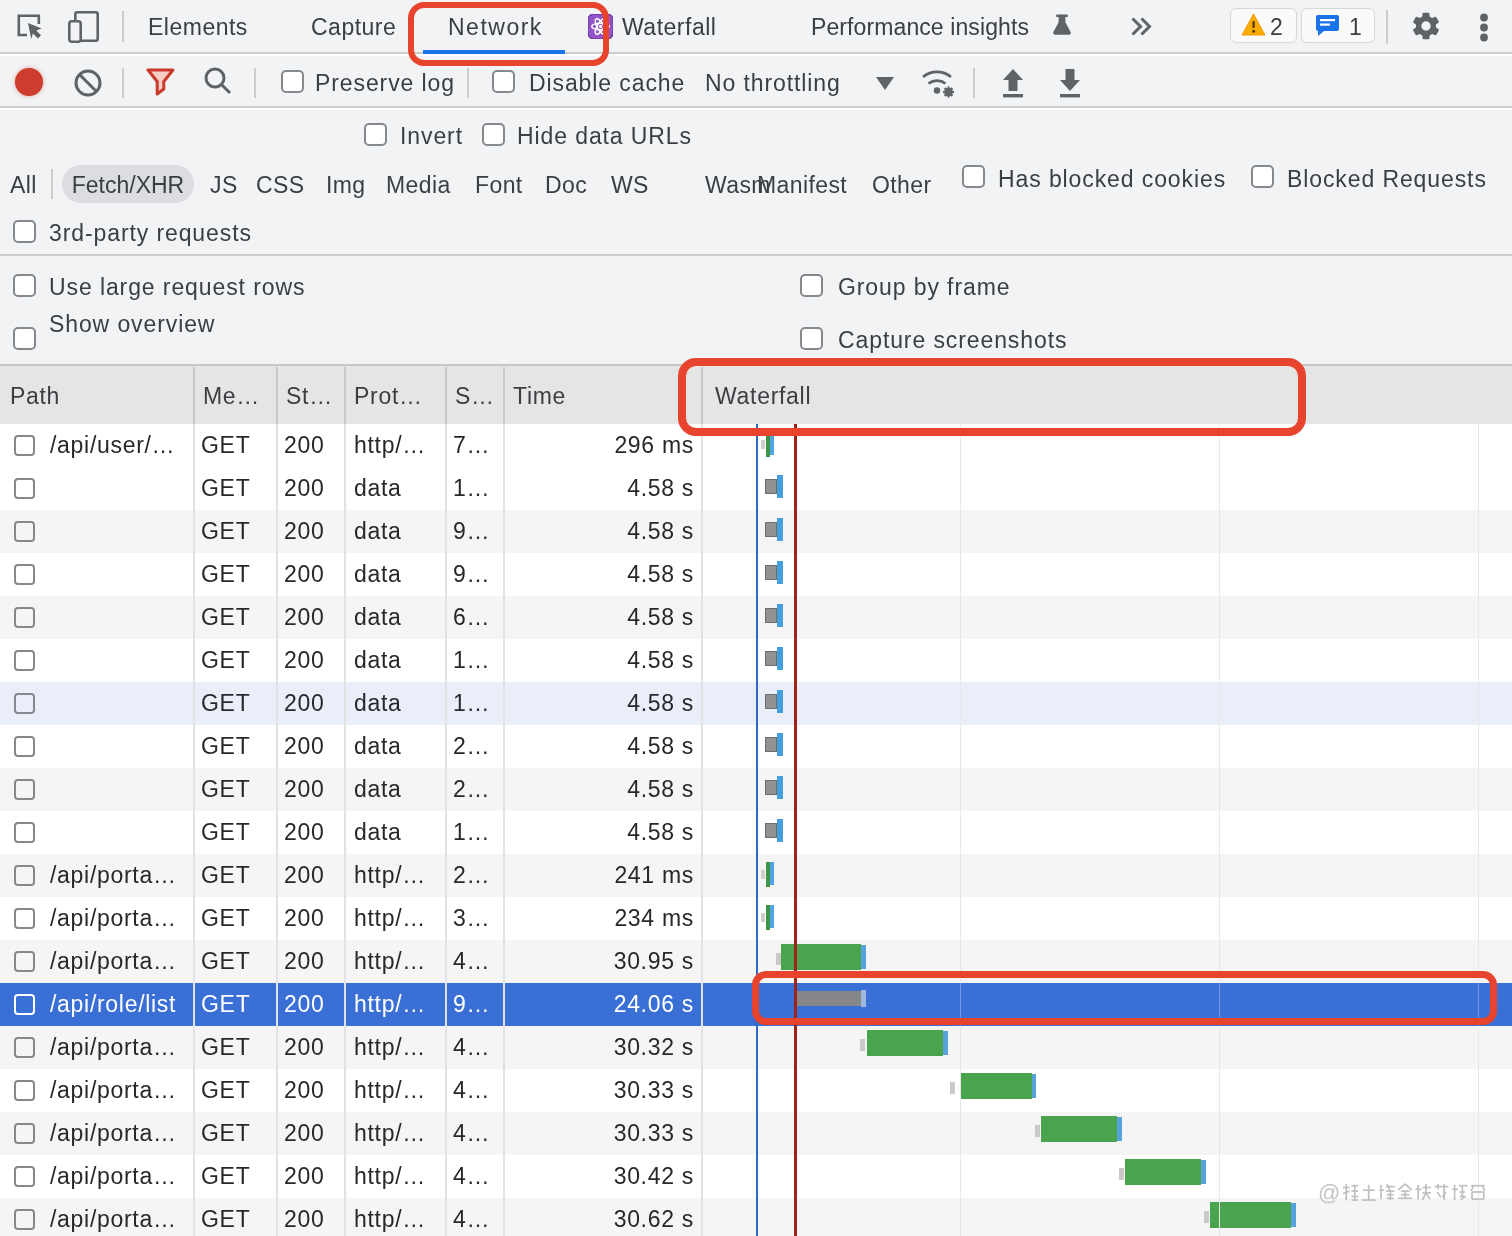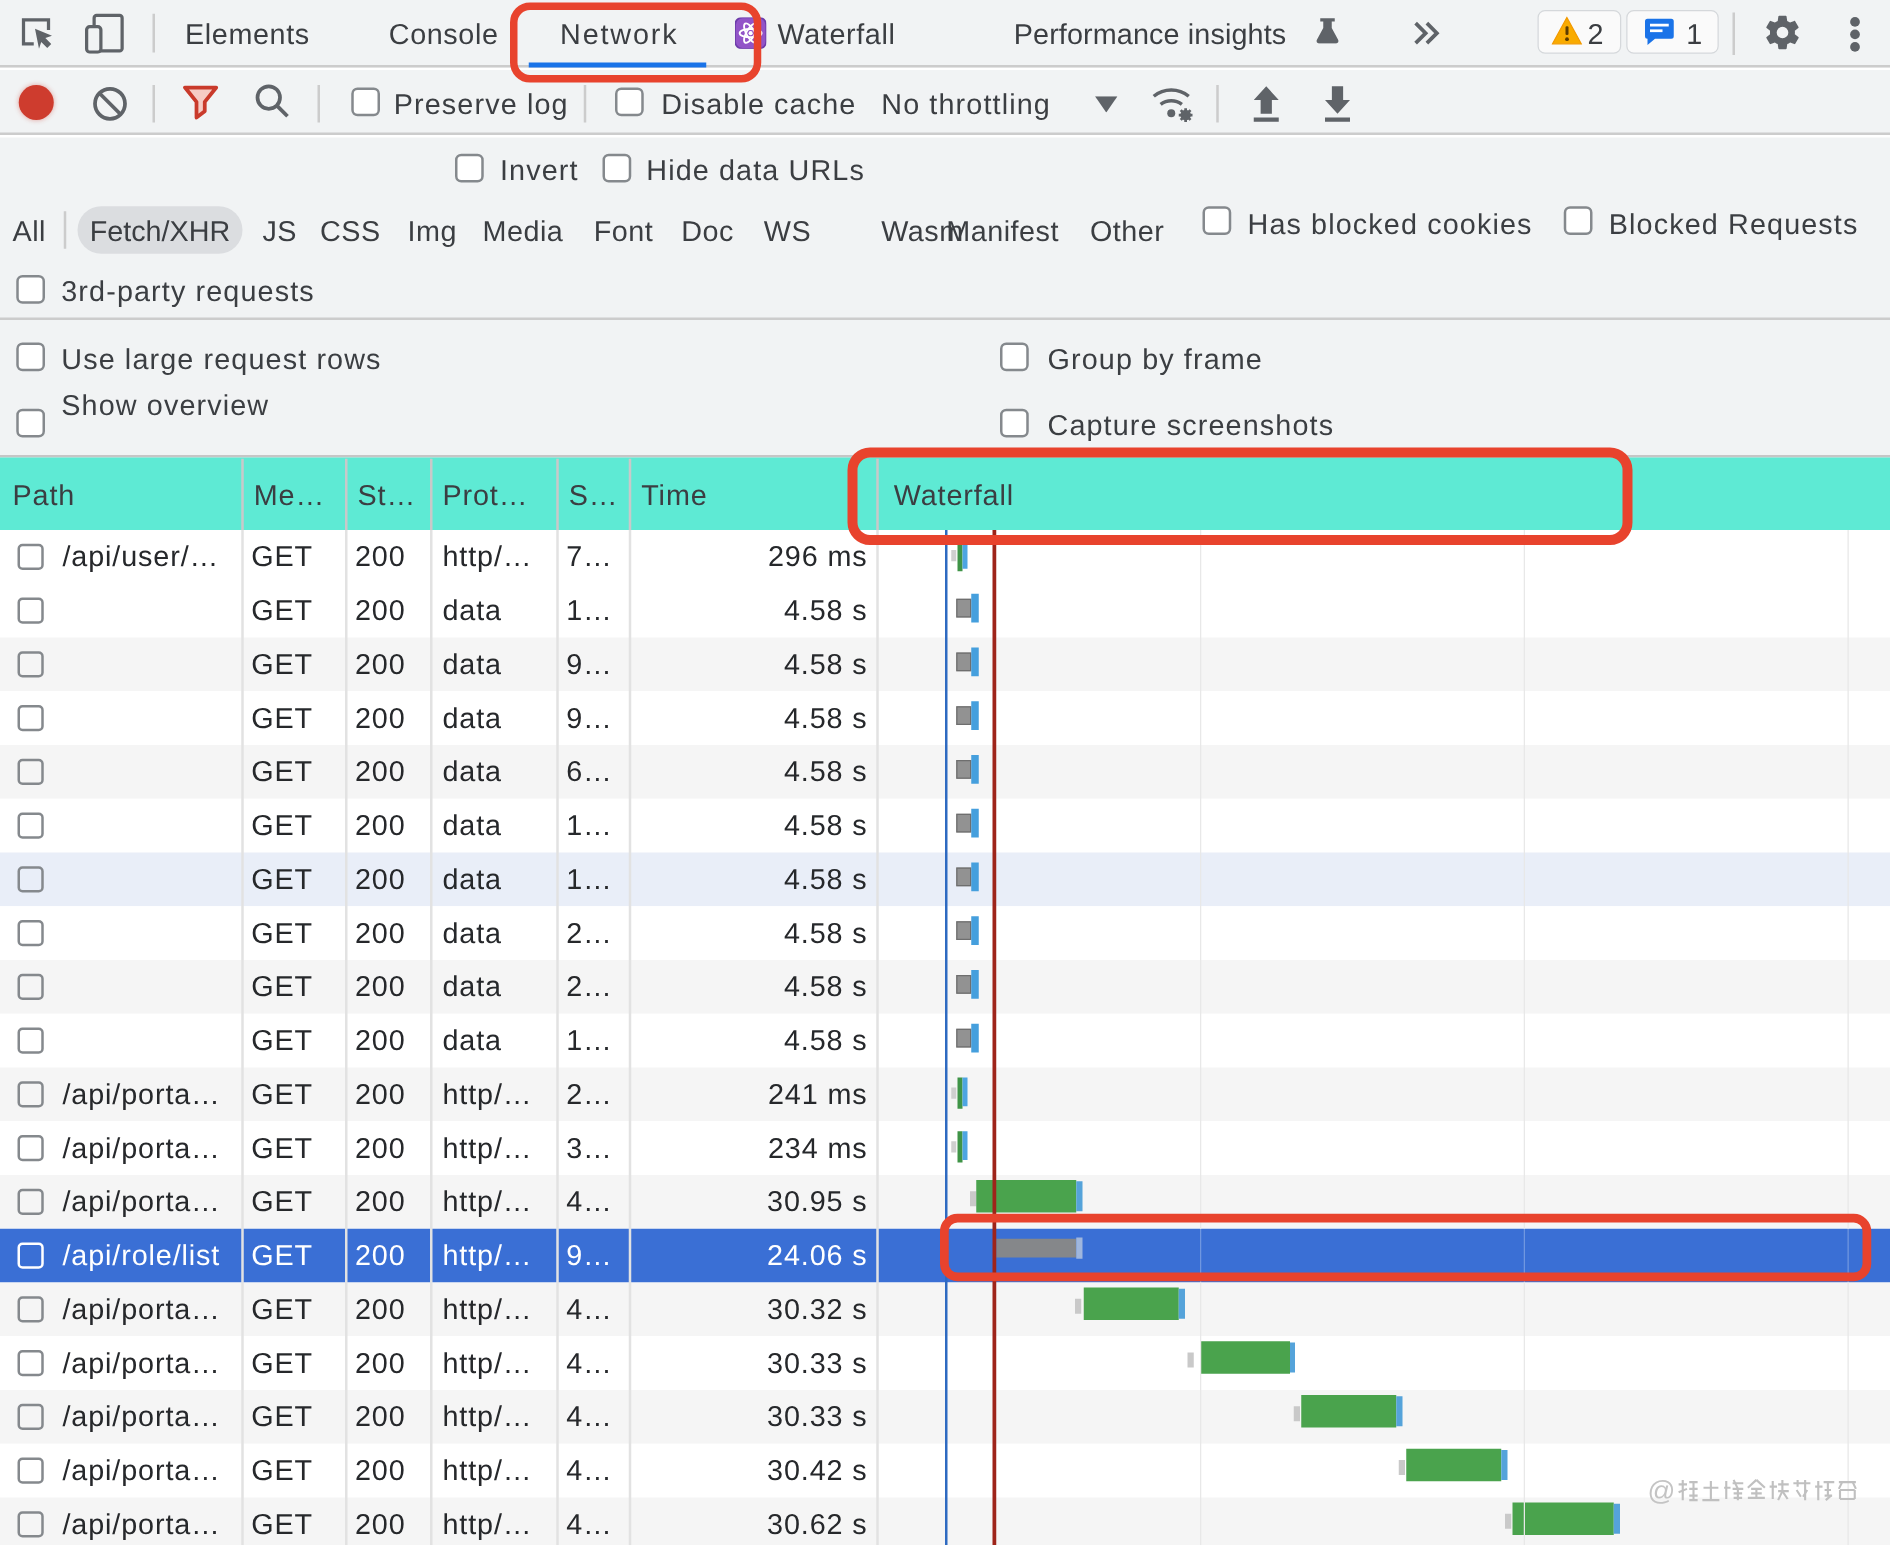--- a/index.html
+++ b/index.html
@@ -16,21 +16,21 @@
 
 #filtersec { position:absolute; left:0; top:110px; width:1512px; height:146px; background:#f1f3f4; border-bottom:2px solid #ccc; }
 #finput { position:absolute; left:10px; top:7px; width:326px; height:35px; background:#fff; border-radius:4px; }
 #finput span { position:absolute; left:13px; top:5px; font-size:23px; color:#80868b; }
 .chip { position:absolute; top:62px; font-size:23px; color:#3b3e42; letter-spacing:0.4px; }
 #pill { position:absolute; left:62px; top:55px; width:132px; height:38px; background:#dbdde0; border-radius:19px; }
 #pill span { position:absolute; width:100%; text-align:center; top:7px; font-size:23px; color:#3b3e42; }
 
 #options { position:absolute; left:0; top:256px; width:1512px; height:110px; background:#f1f3f4; border-bottom:2px solid #c6c6c6; }
 
-#thead { position:absolute; left:0; top:366px; width:1512px; height:59px; background:#5eead4; border-bottom:1.5px solid #bdbdbd; }
+#thead { position:absolute; left:0; top:366px; width:1512px; height:59px; background:#e5e5e5; border-bottom:1.5px solid #bdbdbd; }
 .hcell { position:absolute; top:17px; font-size:23px; color:#3b3e42; letter-spacing:0.7px; }
 .row { position:absolute; left:0; width:1512px; height:43px; font-size:23px; color:#26282b; letter-spacing:0.7px; }
 .row .cell { position:absolute; top:8px; white-space:nowrap; }
 .row .time { right:818px; text-align:right; }
 .selrow { color:#fff; }
 .rcb { position:absolute; left:14px; top:11px; width:21px; height:21px; border:2.5px solid #85898d; border-radius:4px; background:transparent; }
 .rcb.sel { border-color:#fff; }
 .colb { position:absolute; top:424px; width:1.5px; height:812px; background:#e2e2e2; }
 .colbh { position:absolute; top:367px; width:1.5px; height:58px; background:#c9c9c9; }
 </style></head><body>
@@ -39,21 +39,21 @@
   <svg class="abs" style="left:16px;top:13px" width="27" height="27" viewBox="0 0 27 27">
       <path d="M1.5 1.5 h22.6 v9.5 h-2.6 V4.1 H4.1 v16.6 H11 v2.6 H1.5 Z" fill="#5f6368"></path>
       <path d="M12 10 L25.6 15.5 20.3 17.4 25 22.2 21.8 25.4 17 20.6 15.2 25.9 Z" fill="#5f6368"></path>
     </svg>
   <svg class="abs" style="left:66px;top:9px" width="34" height="34" viewBox="0 0 34 34">
       <rect x="9.3" y="3.3" width="22.4" height="28.4" rx="2" fill="none" stroke="#5f6368" stroke-width="2.6"></rect>
       <rect x="3.3" y="12.3" width="11.4" height="20.4" rx="2.5" fill="#f1f3f4" stroke="#5f6368" stroke-width="2.6"></rect>
     </svg>
   <div class="sep" style="left:122px;top:11px;height:31px"></div>
   <span class="tab" style="left:148px">Elements</span>
-  <span class="tab" style="left:311px">Console</span>
+  <span class="tab" style="left:311px">Capture</span>
   <span class="tab" style="left:448px;letter-spacing:1.5px">Network</span>
   <div class="abs" style="left:423px;top:50px;width:142px;height:4px;background:#1a73e8"></div>
   <svg class="abs" style="left:588px;top:14px" width="25" height="25" viewBox="0 0 27 27">
       <rect width="27" height="27" rx="6.5" fill="#9254c8" stroke="#6d3caa" stroke-width="1.5"></rect>
       <g stroke="#fff" stroke-width="1.6" fill="none">
         <ellipse cx="13.5" cy="13.5" rx="9.5" ry="3.6"></ellipse>
         <ellipse cx="13.5" cy="13.5" rx="9.5" ry="3.6" transform="rotate(60 13.5 13.5)"></ellipse>
         <ellipse cx="13.5" cy="13.5" rx="9.5" ry="3.6" transform="rotate(120 13.5 13.5)"></ellipse>
       </g>
       <circle cx="13.5" cy="13.5" r="1.8" fill="#fff"></circle>

